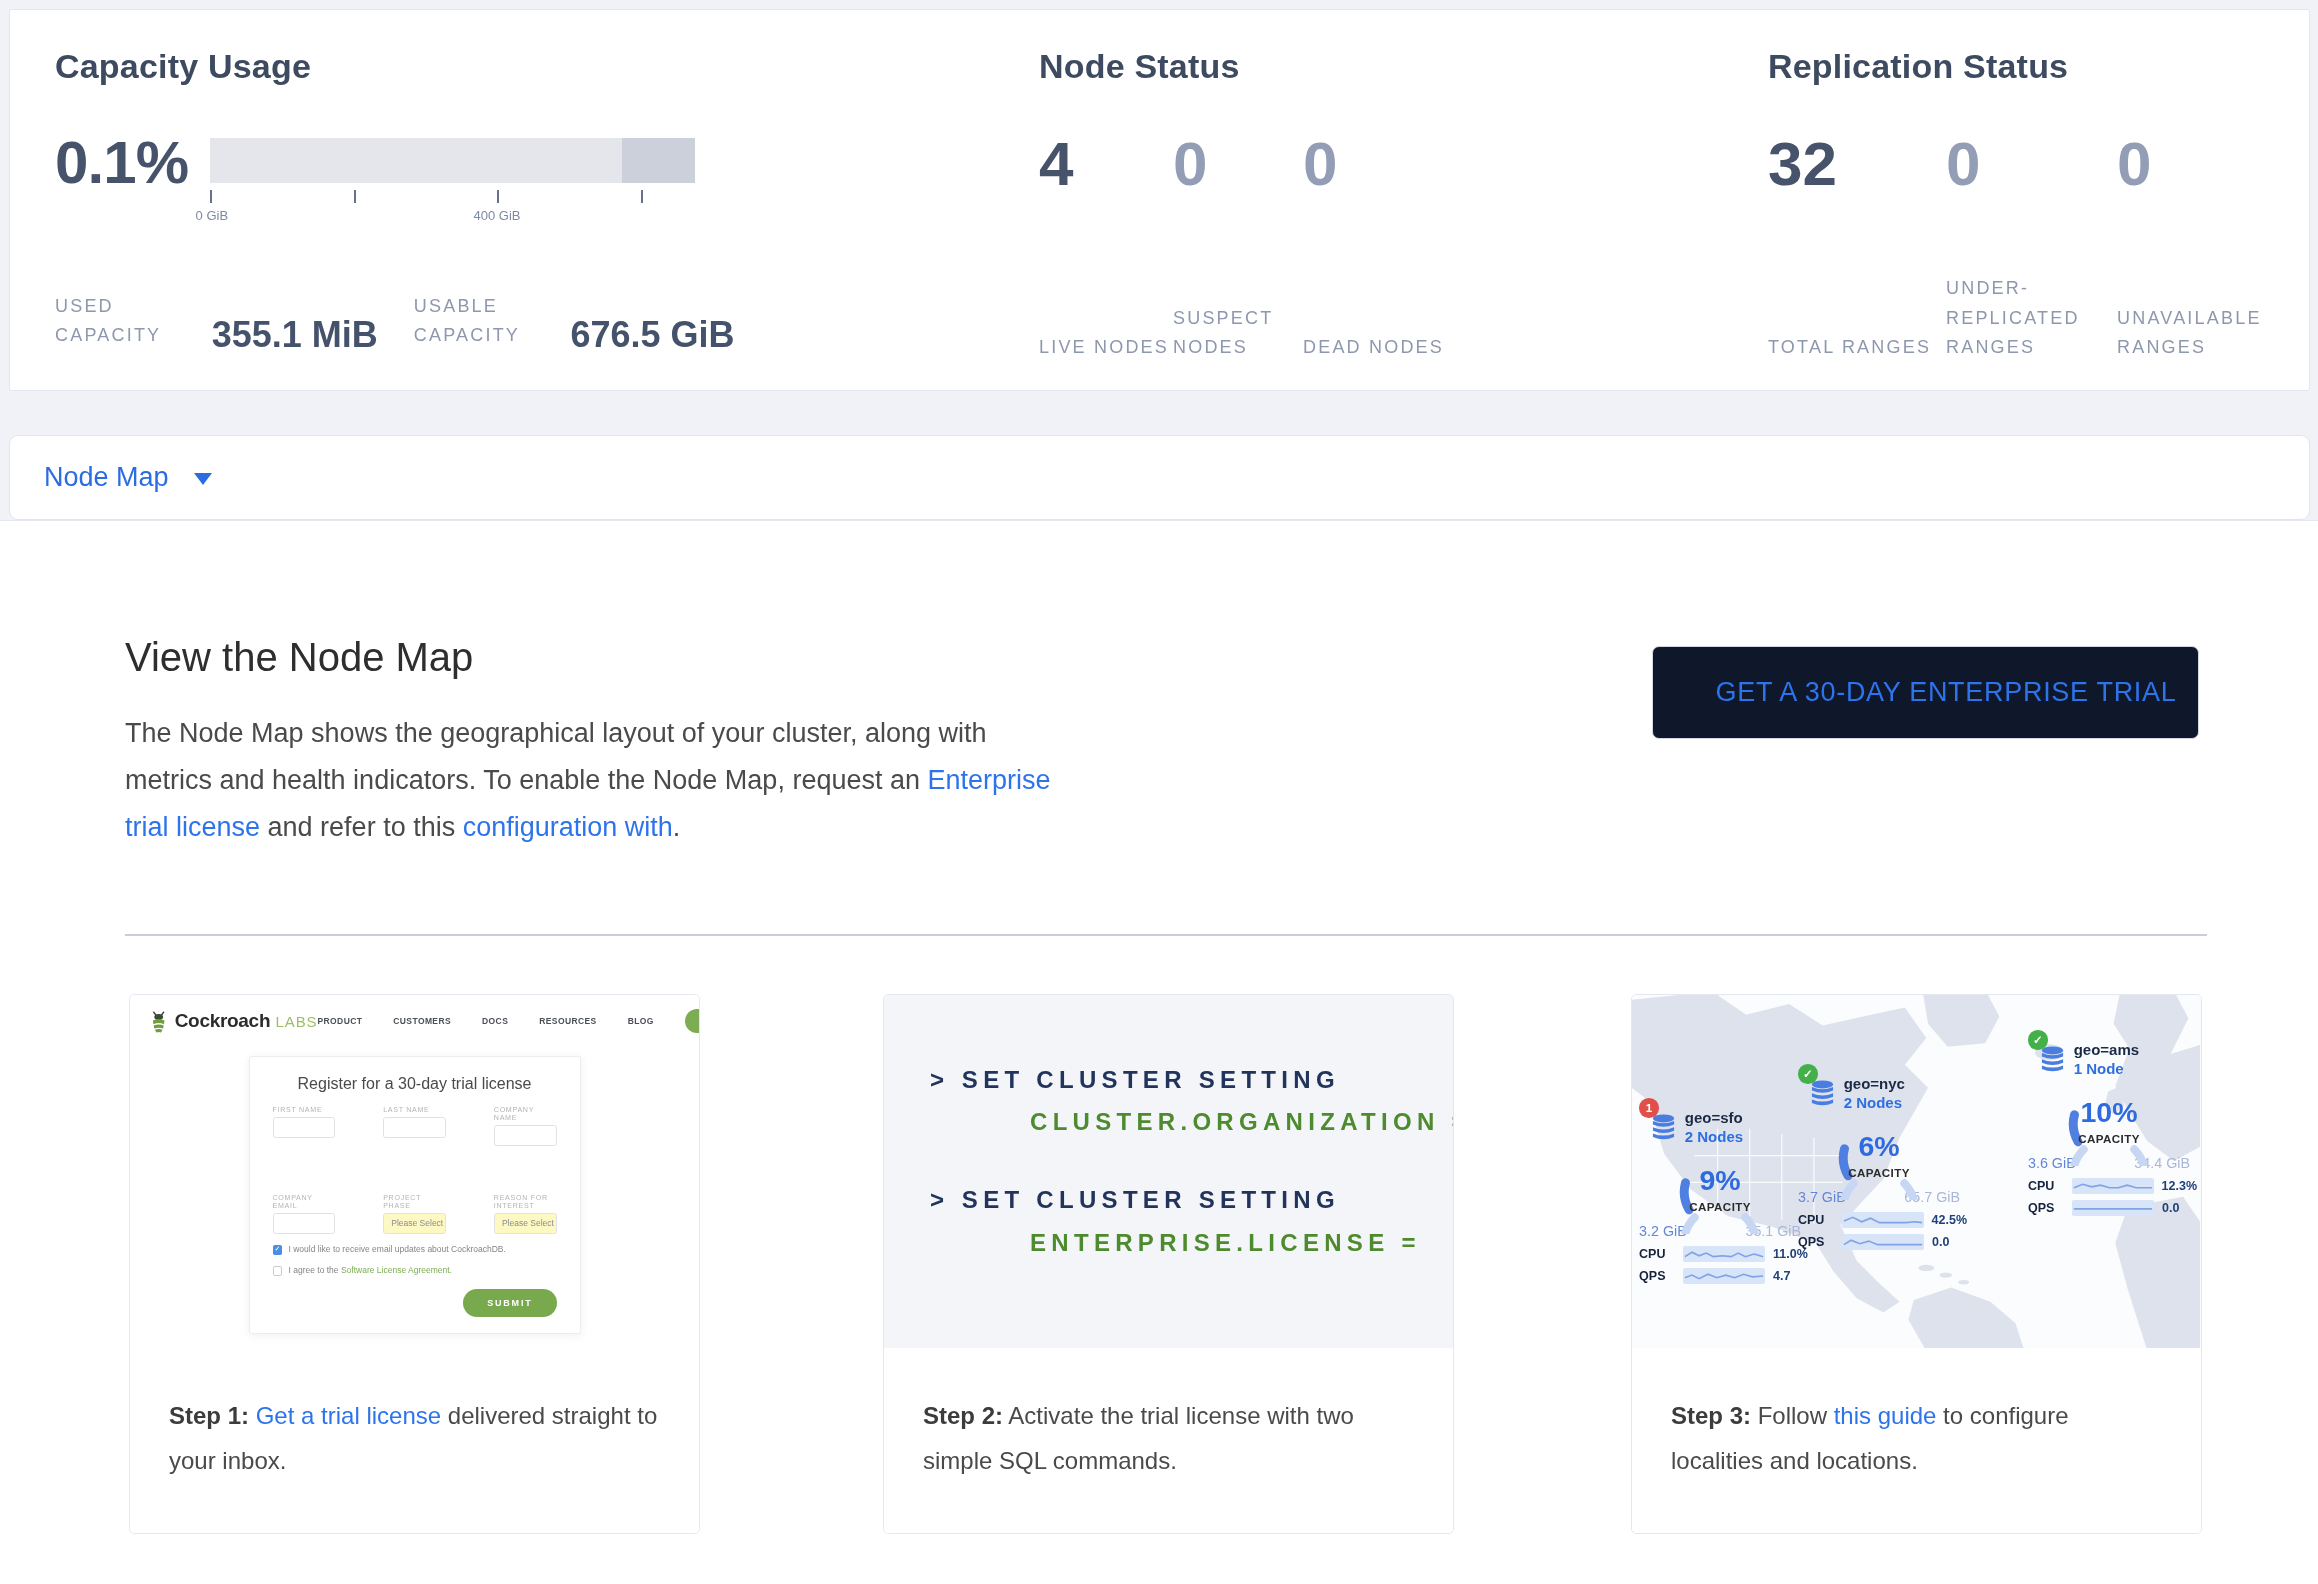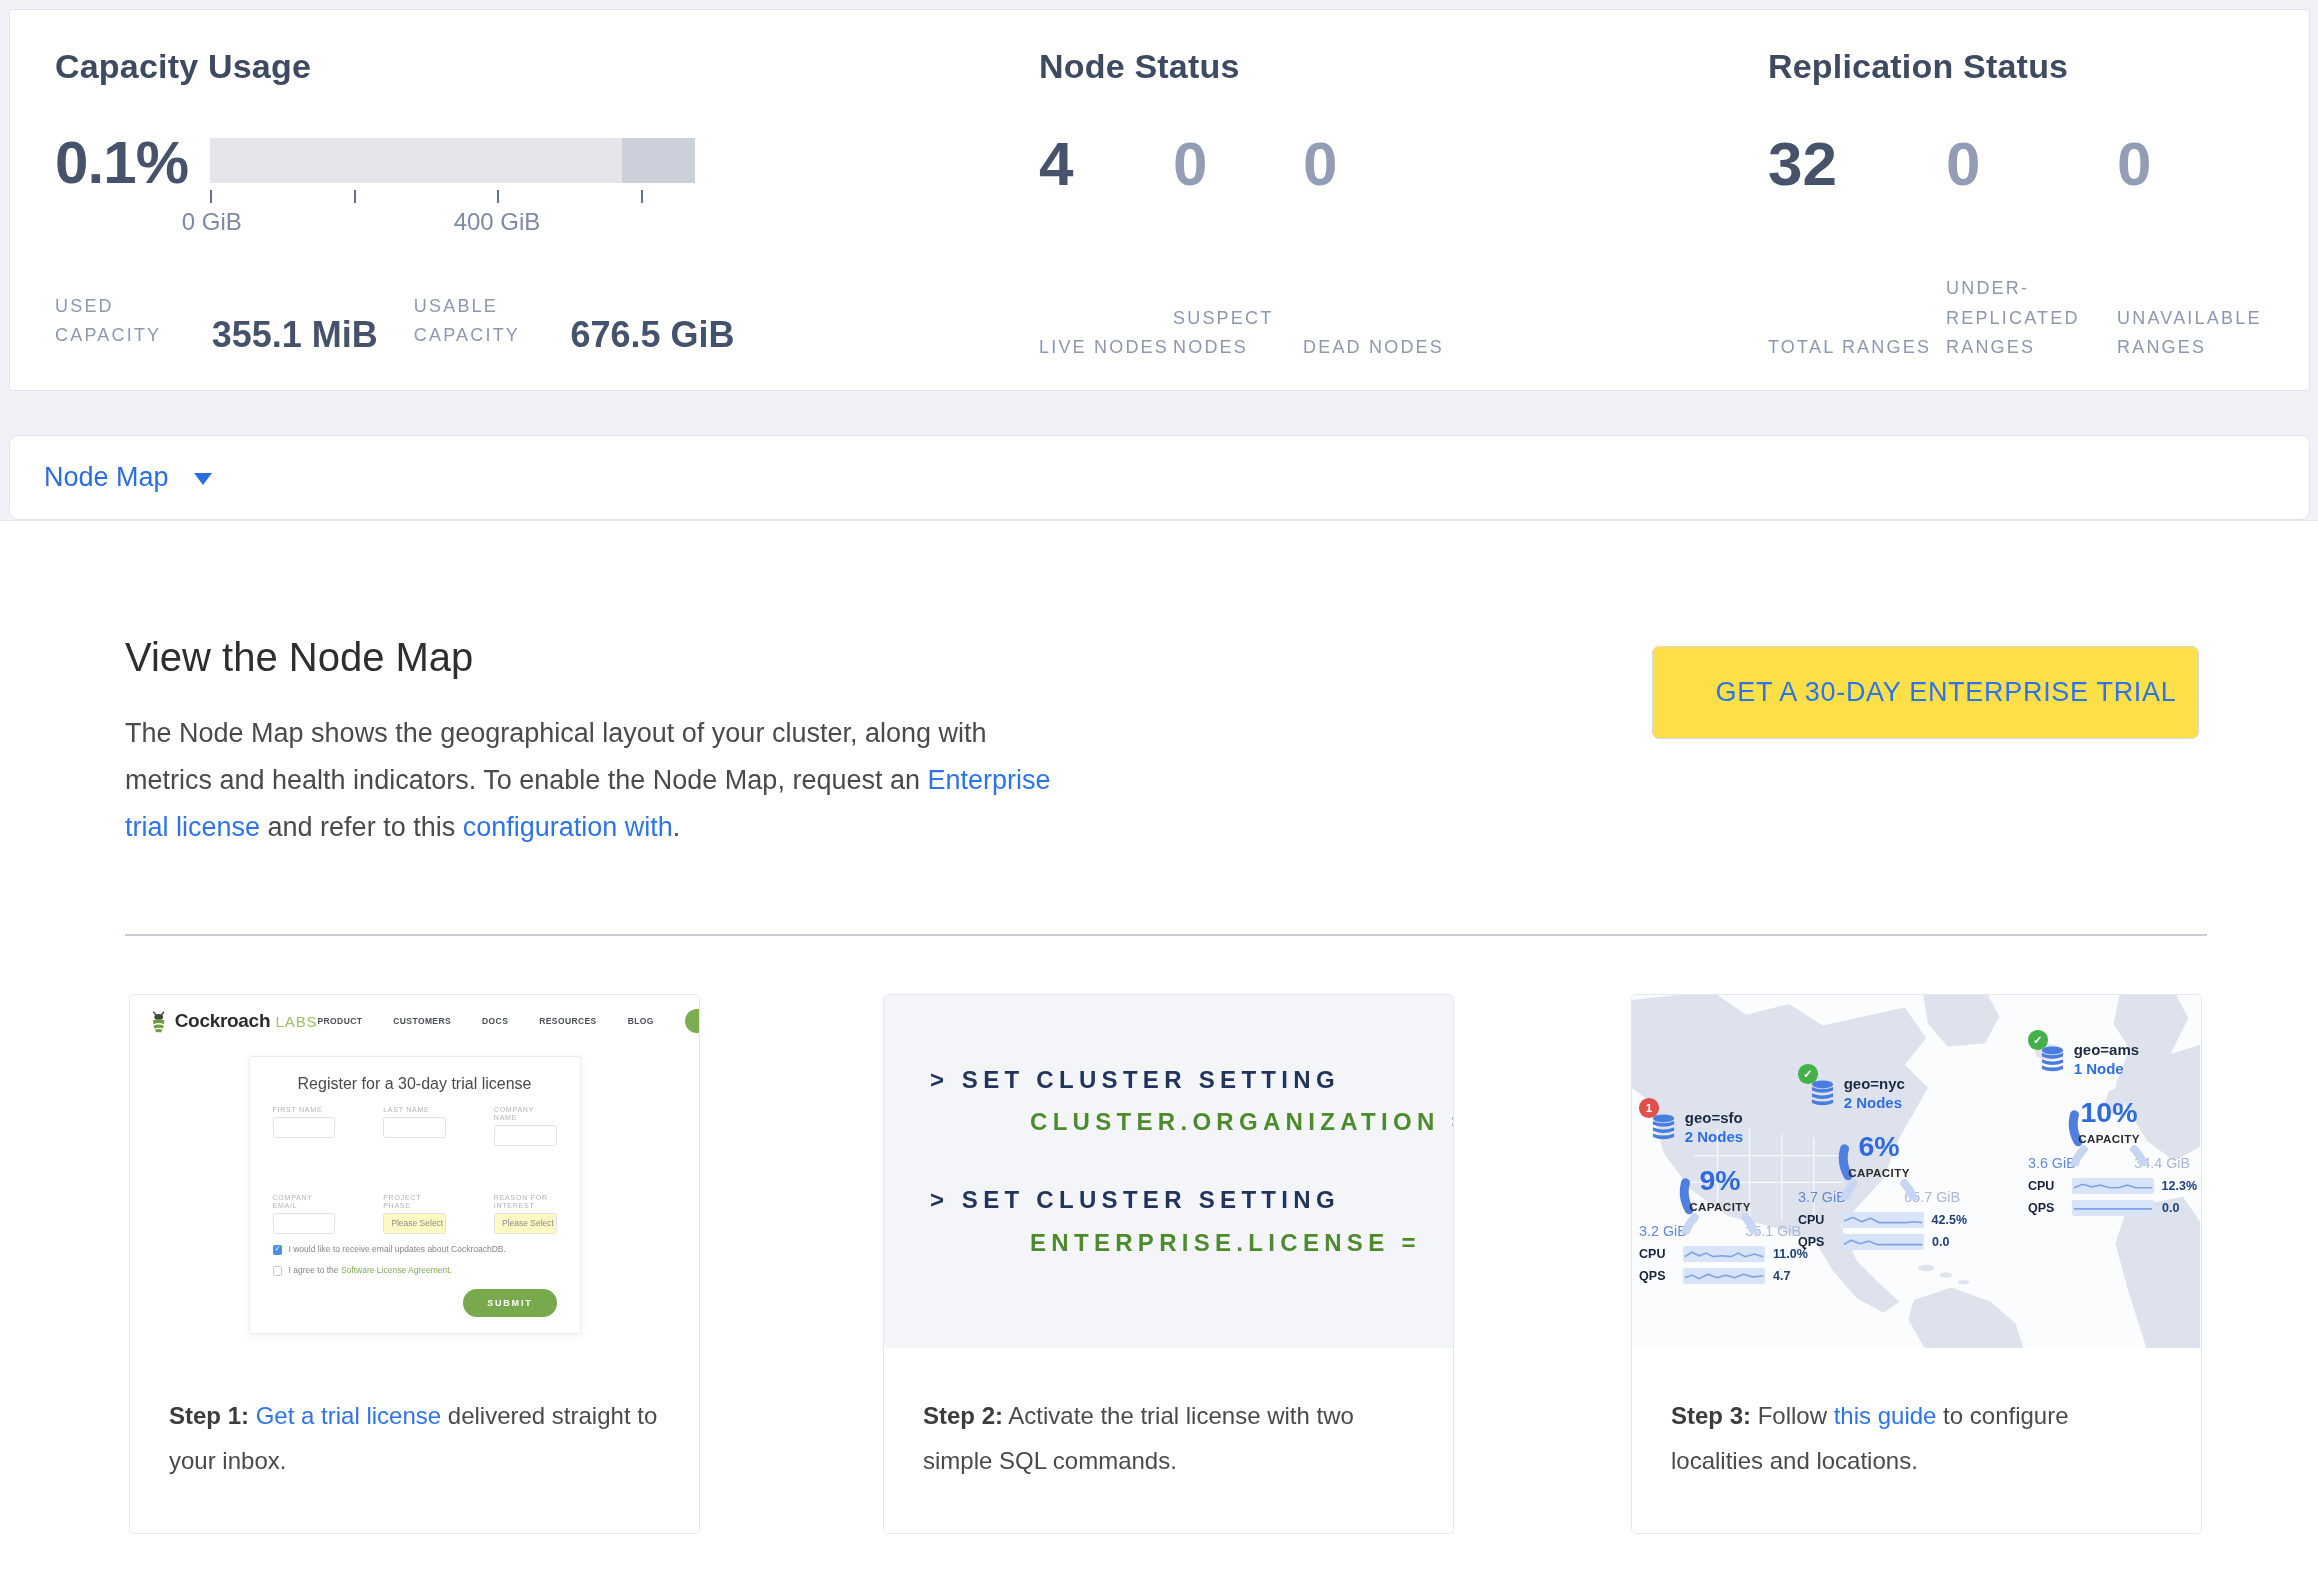--- a/index.html
+++ b/index.html
@@ -24,21 +24,21 @@
   .stat-title { position:absolute; top:37px; left:0; font-size:34px; font-weight:700; color:#3d4a60; letter-spacing:0.2px; }
 
   .cap-row { position:absolute; top:123px; left:0; display:flex; align-items:flex-start; }
   .cap-percent { font-size:60px; font-weight:700; color:#46536b; line-height:1; letter-spacing:-0.9px; width:155px; }
   .meter { position:relative; width:485px; margin-top:5.3px; }
   .meter-bar { position:relative; width:485px; height:45px; background:#e4e6ec; overflow:hidden; }
   .meter-dark { position:absolute; top:0; right:0; width:15%; height:100%; background:#ccd0da; }
   .meter-ticks { position:relative; height:14.3px; margin-top:7.1px; }
   .tick { position:absolute; top:0; width:1.8px; height:12.5px; background:#66728c; }
   .meter-labels { position:relative; height:27px; margin-top:3.6px; }
-  .tick-label { position:absolute; transform:translateX(-50%); font-size:24px; color:#7e89a3; white-space:nowrap; }
+  .tick-label { position:absolute; transform:translateX(-50%); font-size:13px; color:#7e89a3; white-space:nowrap; }
 
   .cap-stats { position:absolute; top:282px; left:0; display:flex; align-items:flex-end; }
   .cap-stat-label { width:146px; font-size:18px; letter-spacing:2.2px; color:#8d97ad; line-height:1.6; padding-bottom:3.6px; }
   .cap-stat-value { font-size:36px; font-weight:700; color:#45526b; line-height:1; margin-left:10.7px; white-space:nowrap; }
   .cap-gap { width:36px; }
 
   .stat-cols { position:absolute; top:123px; left:0; display:flex; }
   .stat-col { display:flex; flex-direction:column; height:230px; }
   .col-num { font-size:62px; font-weight:700; line-height:1; color:#46536b; }
   .col-num.dim { color:#949db6; }
@@ -57,21 +57,21 @@
   .caret-down { width:0; height:0; margin-left:25px; margin-top:3.6px;
     border-left:9.8px solid transparent; border-right:9.8px solid transparent; border-top:12.5px solid #2a6ce2; }
 
   
   .content { position:absolute; top:520px; left:0; width:2319px; height:1065px; background:#fff; border-top:0.9px solid #e6e8f0; }
   .page-h2 { position:absolute; left:125px; top:114px; font-size:40px; font-weight:400; color:#2e2e2e; }
   .intro-p { position:absolute; left:125px; top:189px; width:927px; font-size:27px; line-height:47px; color:#4a4a4a; }
   .blue-link { color:#2d74ec; text-decoration:none; cursor:pointer; }
   .trial-btn {
     position:absolute; left:1652px; top:125px; width:547px; height:93px;
-    background:#fde047; border:1.8px solid #d4d8e2; border-radius:7.1px;
+    background:#0f172a; border:1.8px solid #d4d8e2; border-radius:7.1px;
     font-family:"Liberation Sans", sans-serif;
     font-size:27px; letter-spacing:0.7px; color:#2d74ec; font-weight:500; cursor:pointer;padding-left:41px;
   }
   .divider { position:absolute; left:125px; top:413px; width:2082px; height:1.8px; background:#c9ccd9; }
 
   
   .card { position:absolute; top:473px; width:571px; height:540px; background:#fff;
     border:1.8px solid #e3e7f0; border-radius:5.3px; overflow:hidden; }
   .card-1 { left:129px; } .card-2 { left:883px; } .card-3 { left:1631px; }
   .card-caption { position:absolute; left:0; right:0; bottom:0; height:185px; background:#fff;

